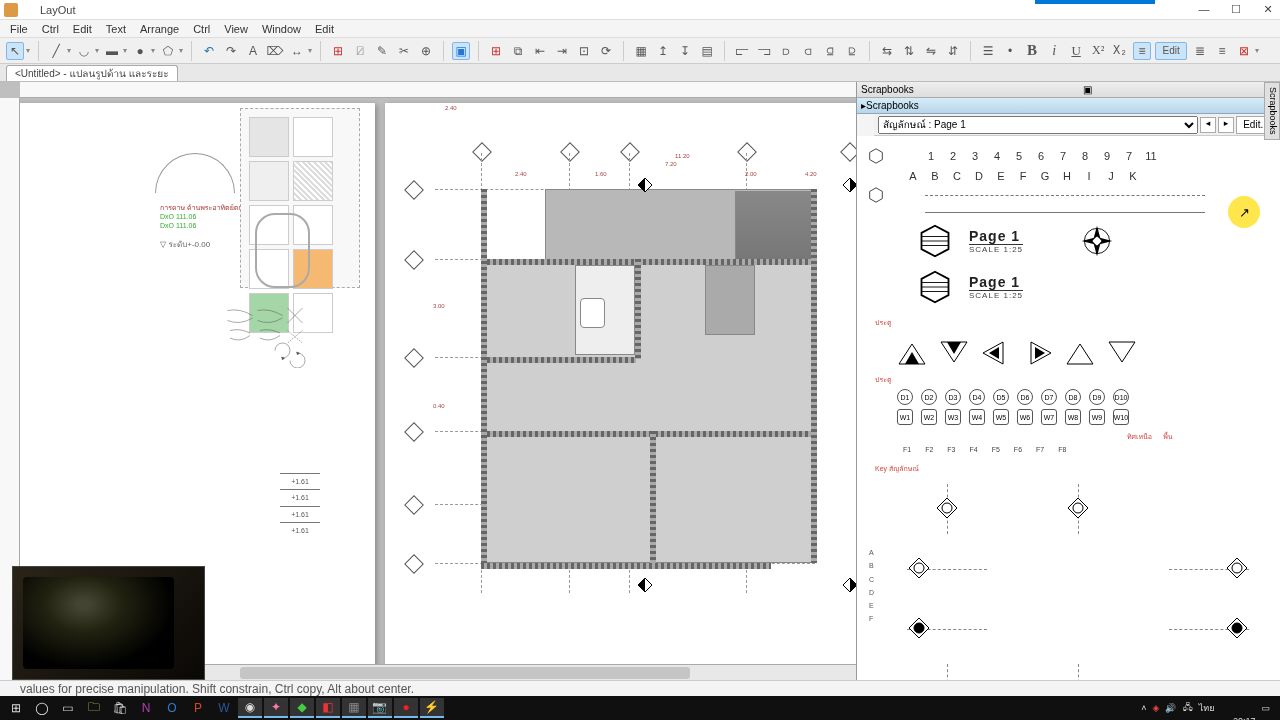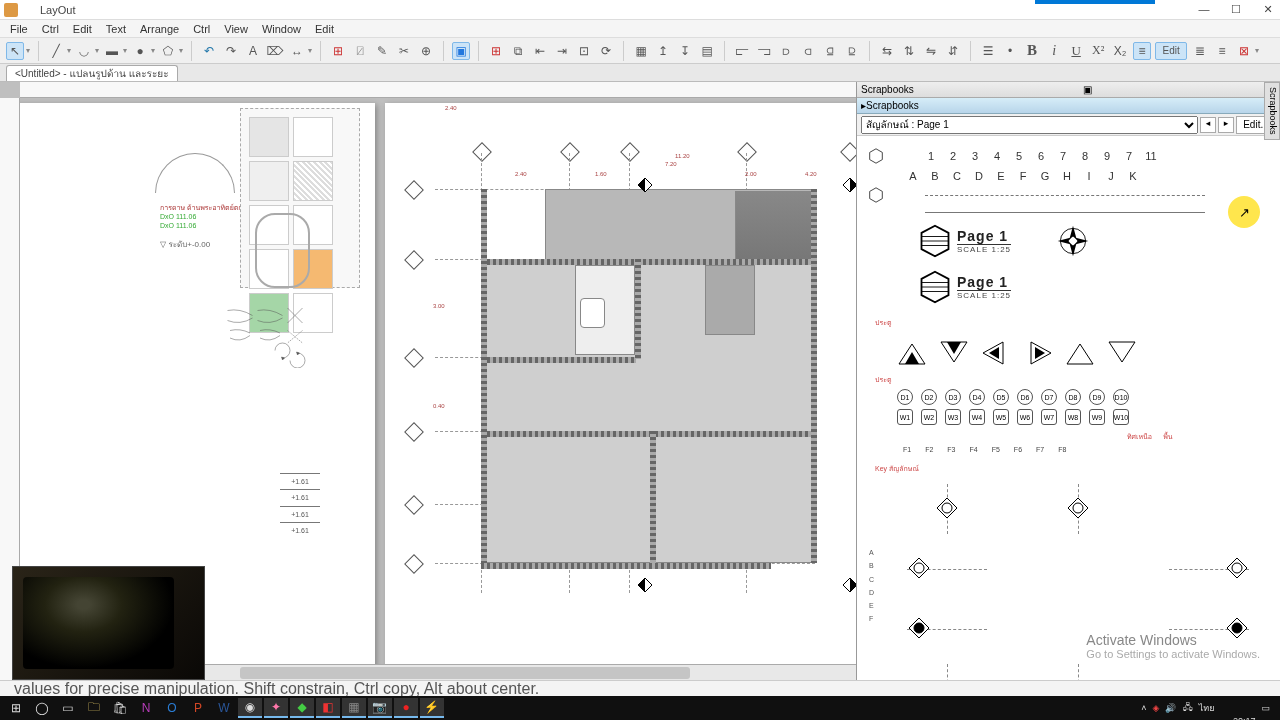--- a/index.html
+++ b/index.html
@@ -65,31 +65,31 @@
 
 .hscroll { position: absolute; bottom: 0; left: 20px; right: 0; height: 16px; background: #e8e8e8; border-top: 1px solid #aaa; }
 .hscroll .thumb { position: absolute; left: 220px; width: 450px; top: 2px; height: 12px; background: #c5c5c5; border-radius: 3px; }
 
 
 .scrap-panel { width: 424px; background: #f4f4f4; border-left: 1px solid #999; display: flex; flex-direction: column; }
 .scrap-hdr { height: 16px; background: linear-gradient(#eee,#ddd); border-bottom: 1px solid #aaa; font-size: 10px; padding: 0 4px; display: flex; align-items: center; }
 .scrap-hdr .x { margin-left: auto; cursor: pointer; padding: 0 3px; }
 .scrap-sub { height: 16px; background: linear-gradient(#d6edf8,#b8d5ea); border-bottom: 1px solid #8ab; font-size: 10px; padding: 0 4px; display: flex; align-items: center; }
 .scrap-sub .x { margin-left: auto; cursor: pointer; padding: 0 3px; }
-.scrap-ctrl { height: 22px; display: flex; align-items: center; padding: 2px 4px; gap: 2px; background: #f0f0f0; border-bottom: 1px solid #ccc; }
+.scrap-ctrl { height: 22px; display: flex; align-items: center; padding: 2px 4px; gap: 2px; background: #f0f0f0; border-bottom: 1px solid #ccc; margin-left: 17px; }
 .scrap-ctrl select { flex: 1; height: 18px; font-size: 10px; }
 .scrap-ctrl .nav { width: 16px; height: 16px; border: 1px solid #aaa; background: #fff; font-size: 9px; text-align: center; cursor: pointer; }
 .scrap-ctrl .edit { width: 40px; height: 18px; font-size: 10px; border: 1px solid #aaa; background: #fff; cursor: pointer; }
 .scrap-body { flex: 1; background: #fff; overflow: hidden; position: relative; padding: 10px; }
 .hex { display: inline-block; width: 18px; height: 18px; vertical-align: middle; }
 .hex svg { width: 100%; height: 100%; }
 .num-row, .let-row { display: flex; gap: 10px; margin: 4px 0 4px 40px; font-size: 11px; color: #333; font-family: "Times New Roman", serif; }
 .num-row span, .let-row span { width: 12px; text-align: center; }
 .dash-row { margin: 8px 0 8px 40px; height: 1px; border-top: 1px dashed #777; width: 280px; }
-.title-blk { display: flex; align-items: center; margin: 10px 0 10px 50px; gap: 4px; }
+.title-blk { display: flex; align-items: center; margin: 10px 0 10px 50px; gap: 16px; }
 .title-hex { width: 36px; height: 36px; }
 .title-txt { font-family: "Times New Roman", serif; }
 .title-txt .t1 { font-size: 14px; font-weight: bold; color: #222; border-bottom: 1px solid #333; letter-spacing: 1px; }
 .title-txt .t2 { font-size: 8px; color: #444; letter-spacing: 1px; }
 .north-arr { margin-left: 40px; }
 .sect-row { display: flex; gap: 12px; margin: 12px 0 6px 30px; }
 .sect-sym { width: 30px; height: 26px; }
 .d-row { display: flex; gap: 8px; margin: 4px 0 4px 30px; }
 .d-circ { width: 16px; height: 16px; border: 1px solid #555; border-radius: 50%; font-size: 7px; display: flex; align-items: center; justify-content: center; }
 .d-circ.sq { border-radius: 3px; }
@@ -99,21 +99,21 @@
 .col-sym { width: 80px; height: 50px; position: relative; }
 .col-sym .line-h { position: absolute; top: 25px; left: 0; right: 0; border-top: 1px dashed #888; }
 .col-sym .line-v { position: absolute; left: 40px; top: 0; bottom: 0; border-left: 1px dashed #888; }
 .col-sym .diam { position: absolute; top: 12px; left: 28px; width: 24px; height: 24px; }
 .side-tab { position: absolute; right: 0; top: 82px; width: 16px; writing-mode: vertical-rl; font-size: 9px; background: #e0e0e0; padding: 4px 1px; border: 1px solid #aaa; }
 .cursor-highlight { position: absolute; top: 60px; right: 20px; width: 32px; height: 32px; background: #ffe64d; border-radius: 50%; z-index: 5; display: flex; align-items: center; justify-content: center; }
 .cursor-highlight::after { content: "↖"; color: #000; font-size: 13px; transform: scaleX(-1); }
 .watermark { position: absolute; bottom: 20px; right: 20px; color: #aaa; font-size: 11px; text-align: left; }
 .watermark .w1 { font-size: 14px; color: #888; }
 
-.statusbar { position: absolute; bottom: 24px; left: 0; right: 0; height: 16px; background: #f4f4f4; border-top: 1px solid #ccc; font-size: 16px; color: #555; padding: 0 14px; display: flex; align-items: center; }
+.statusbar { position: absolute; bottom: 24px; left: 0; right: 0; height: 16px; background: #f4f4f4; border-top: 1px solid #ccc; font-size: 12px; color: #555; padding: 0 20px; display: flex; align-items: center; }
 
 .taskbar { position: absolute; bottom: 0; left: 0; right: 0; height: 24px; background: #101010; display: flex; align-items: center; padding: 0 4px; gap: 2px; }
 .taskbar .tbicon { width: 24px; height: 20px; display: flex; align-items: center; justify-content: center; font-size: 12px; color: #ddd; cursor: pointer; }
 .taskbar .tbicon.active { background: #333; border-bottom: 2px solid #76b9ed; }
 .taskbar .tray { margin-left: auto; display: flex; align-items: center; gap: 6px; font-size: 9px; color: #ddd; padding-right: 6px; }
 .tray-time { text-align: right; line-height: 1.1; margin-top: 37px; }
 
 .webcam { position: absolute; left: 12px; bottom: 40px; width: 193px; height: 114px; background: linear-gradient(135deg,#2a2418,#0a0806); border: 1px solid #444; z-index: 10; }
 .webcam::before { content: ""; position: absolute; inset: 10px 30px 10px 10px; background: radial-gradient(ellipse at 40% 30%, #443 5%, #221 30%, #000 70%); border-radius: 4px; }
 </style>
@@ -202,21 +202,21 @@
   <div class="tbtn">
       <b style="font-family:serif;font-size:15px">B</b>
     </div>
   <div class="tbtn">
       <i style="font-family:serif;font-size:14px">i</i>
     </div>
   <div class="tbtn">
       <u style="font-family:serif;font-size:13px">U</u>
     </div>
   <div class="tbtn" style="font-family:serif">X²</div>
-  <div class="tbtn" style="font-family:Liberation Sans, sans-serif">X₂</div>
+  <div class="tbtn" style="font-family:Liberation Mono, monospace">X₂</div>
   <div class="tbtn active">≡</div>
   <div class="tbtn active" style="width:32px;font-size:10px">Edit</div>
   <div class="tbtn">≣</div>
   <div class="tbtn">≡</div>
   <div class="tbtn" style="color:#c33">⊠</div>
   <span class="dd">▾</span>
 </div>
 
 <div class="tabs-row">
   <div class="tab">&lt;Untitled&gt; - แปลนรูปด้าน และระยะ</div>
@@ -577,24 +577,20 @@
             </svg>
           </div>
         <div class="col-sym">
             <div class="line-v"></div>
           </div>
         <div class="col-sym">
             <div class="line-v"></div>
           </div>
       </div>
 
-      <div class="watermark">
-        <div class="w1">Activate Windows</div>
-        <div>Go to Settings to activate Windows.</div>
-      </div>
     </div>
   </div>
 </div>
 
 <div class="side-tab">Scrapbooks</div>
 
 <div class="webcam"></div>
 
 <div class="statusbar">
   <span>values for precise manipulation. Shift constrain, Ctrl copy, Alt about center.</span>

